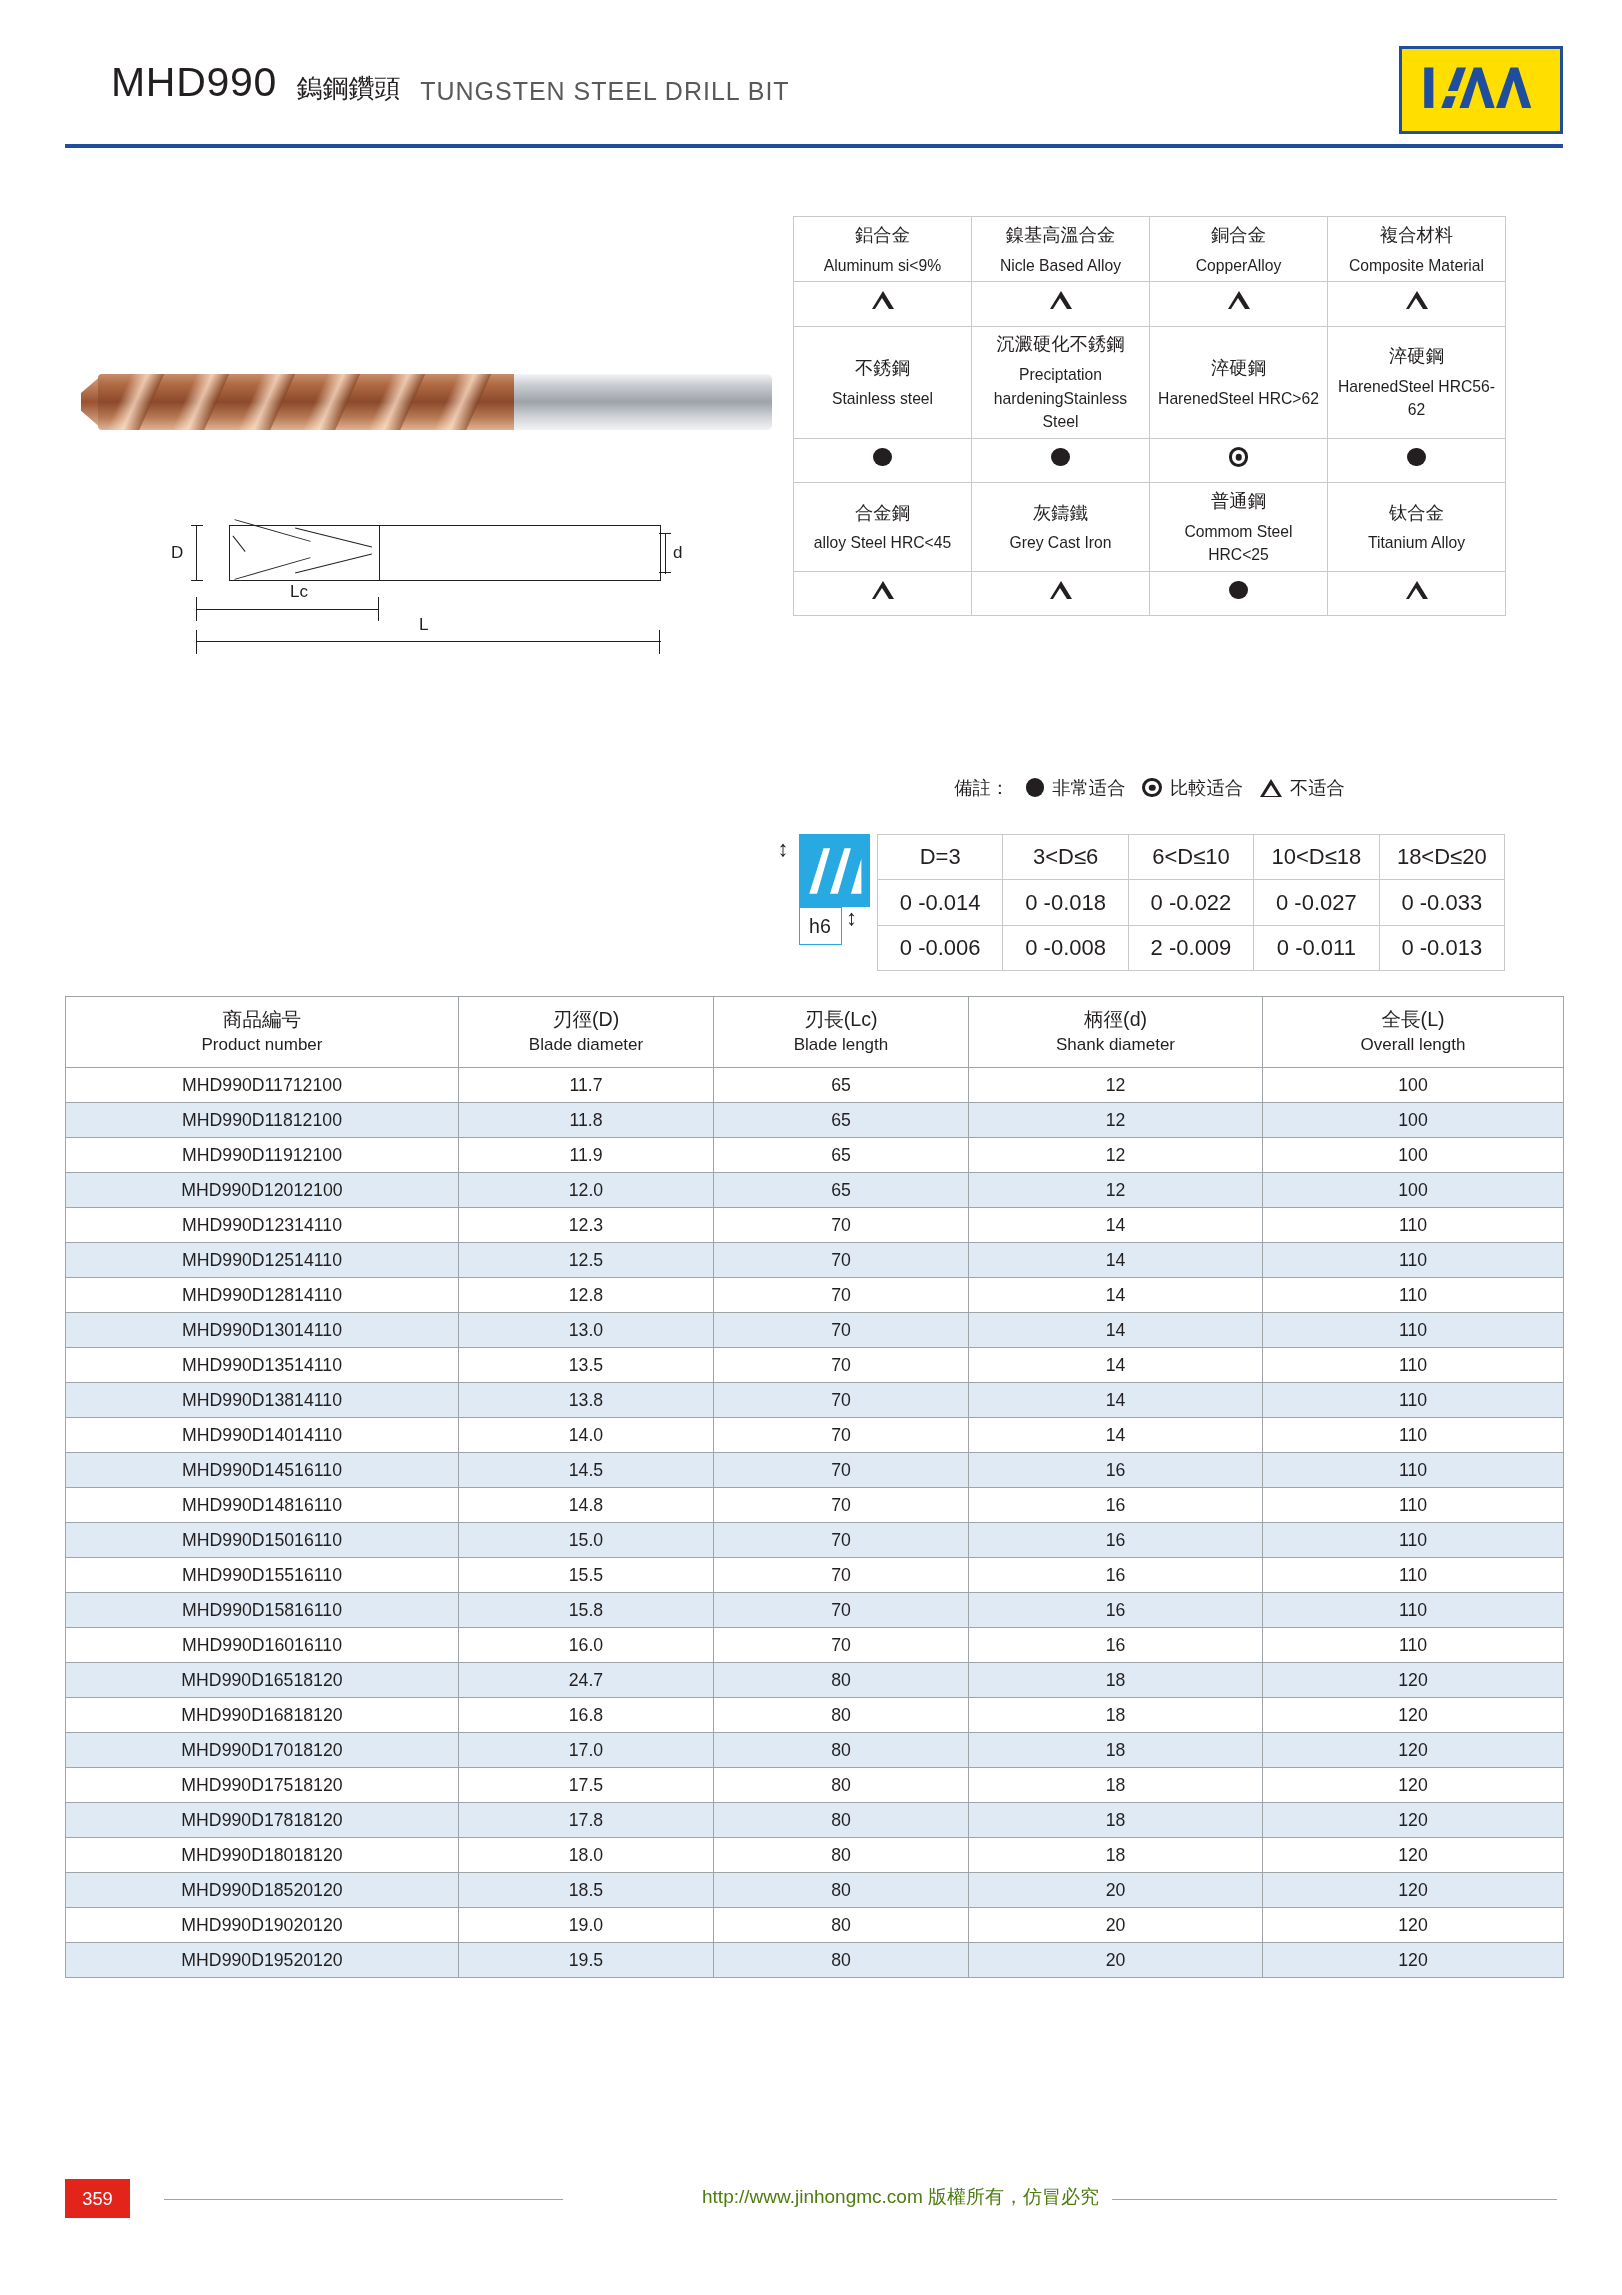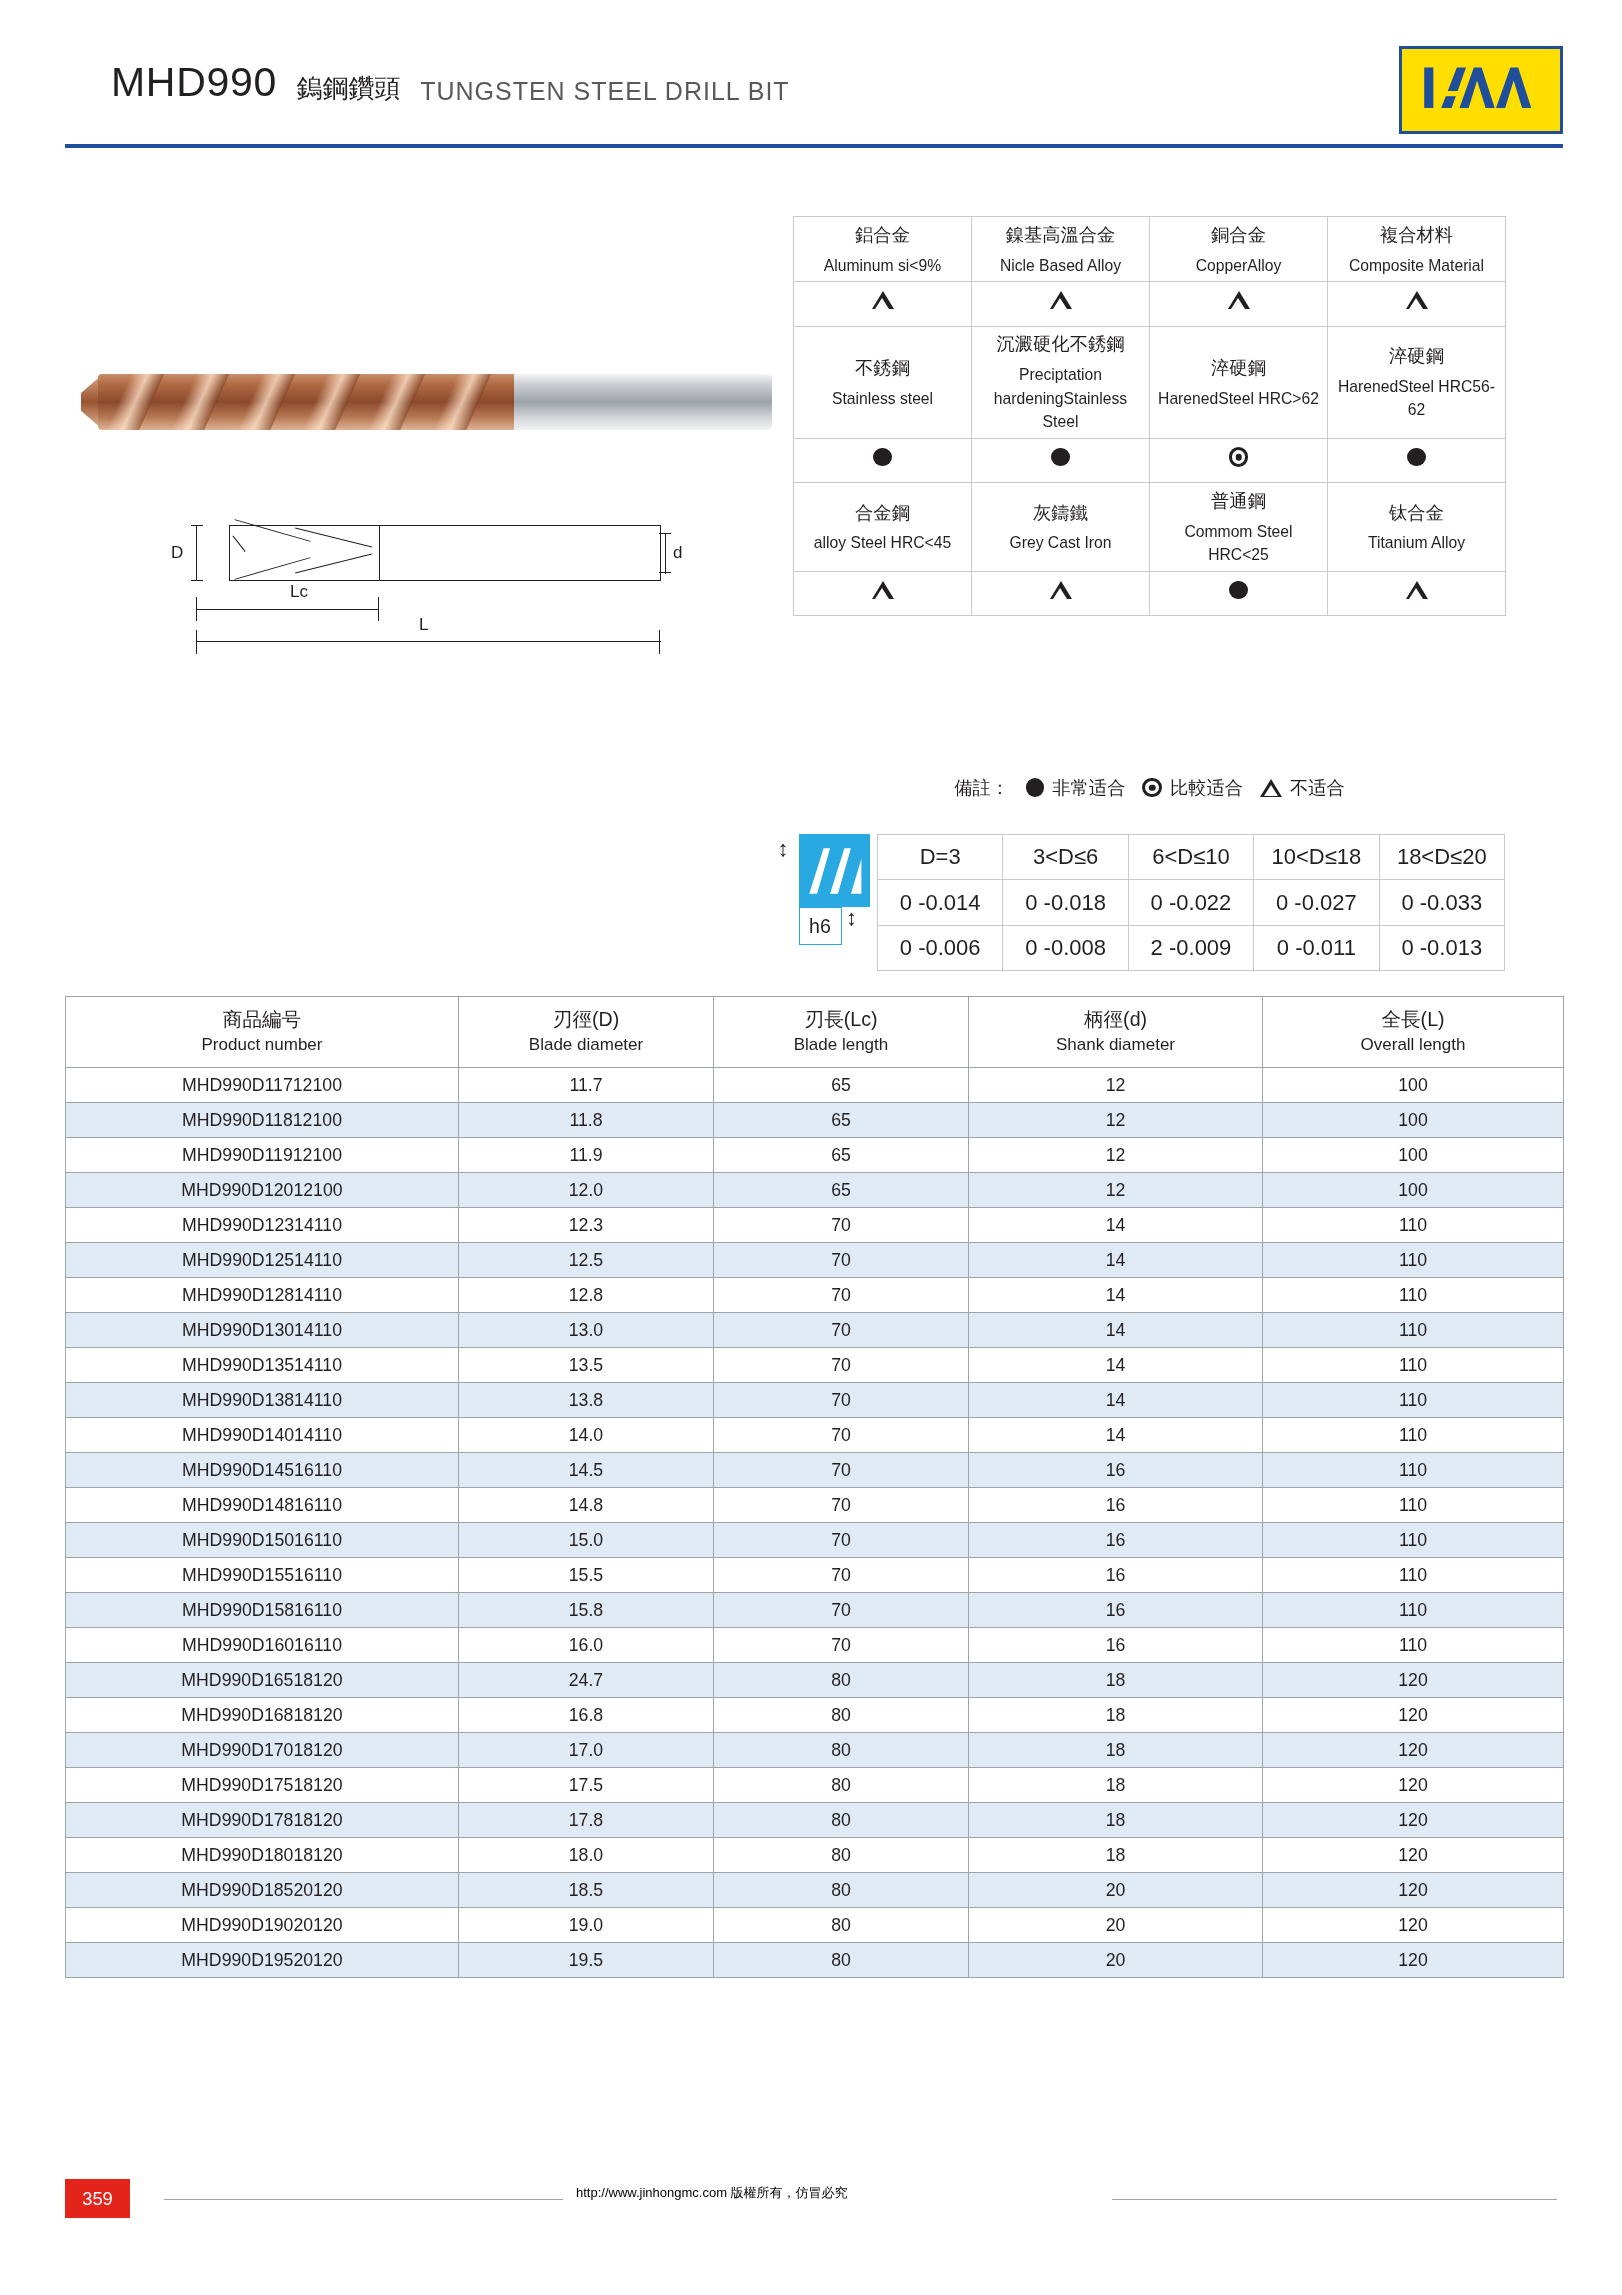--- a/index.html
+++ b/index.html
@@ -345,23 +345,23 @@
   .footer-line-r {
     position: absolute;
     left: 1112px; top: 19.6px;
     width: 445px; height: 1.3px;
     background: #9fa4a8;
   }
   .footer-text {
     position: absolute;
     left: 576px; top: 5.2px;
     width: 523px;
-    text-align: left;
-    font-size: 13px;
-    color: #000000;
+    text-align: right;
+    font-size: 19px;
+    color: #4d7c0f;
   }
 </style>
 </head>
 <body>
 
 <div class="page">
 
   <div class="header">
     <div class="title-row">
       <span class="title-code">MHD990</span>

